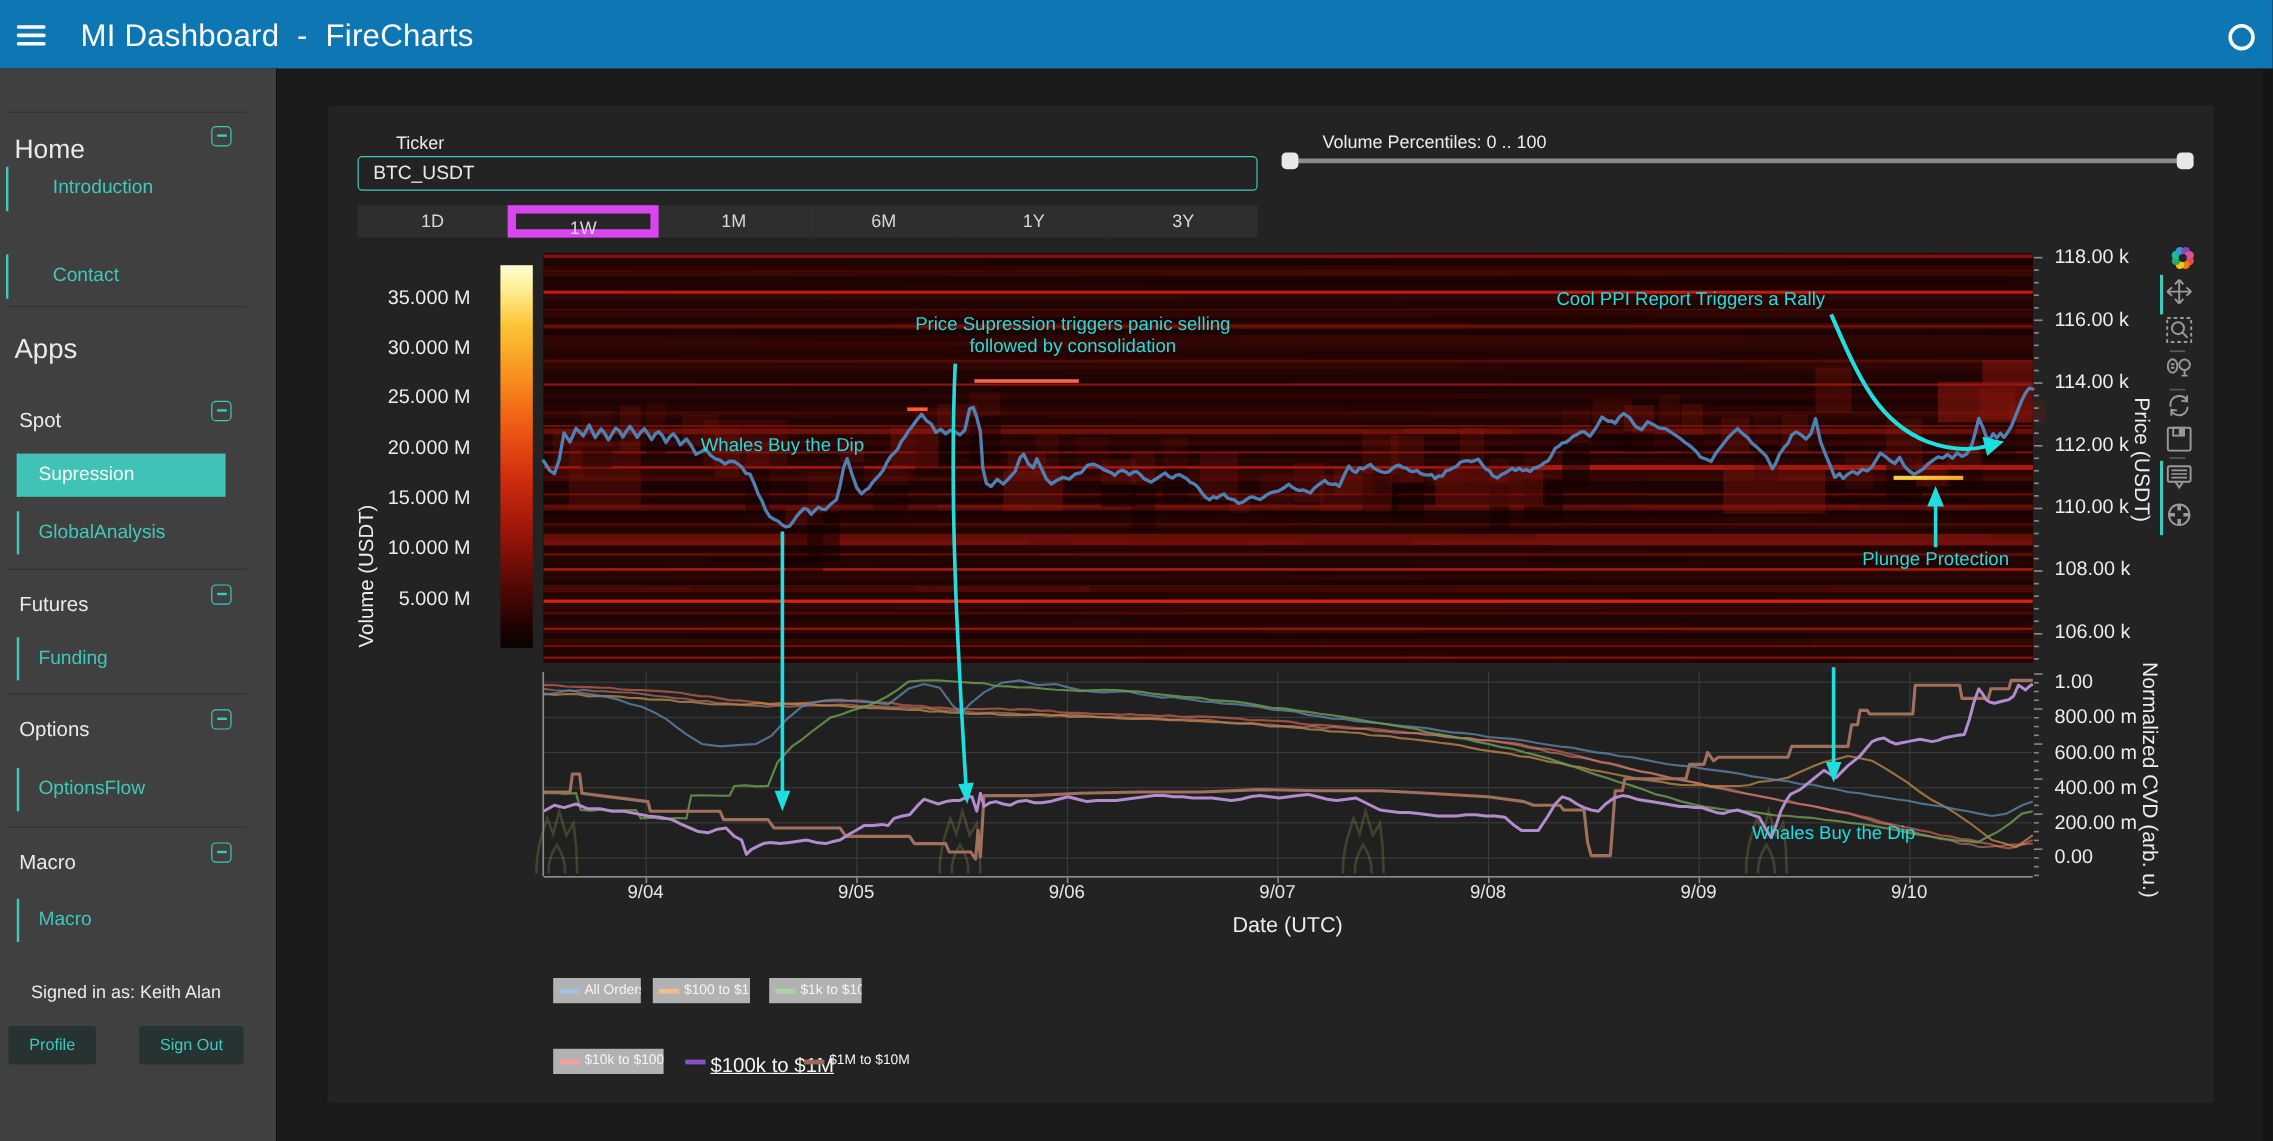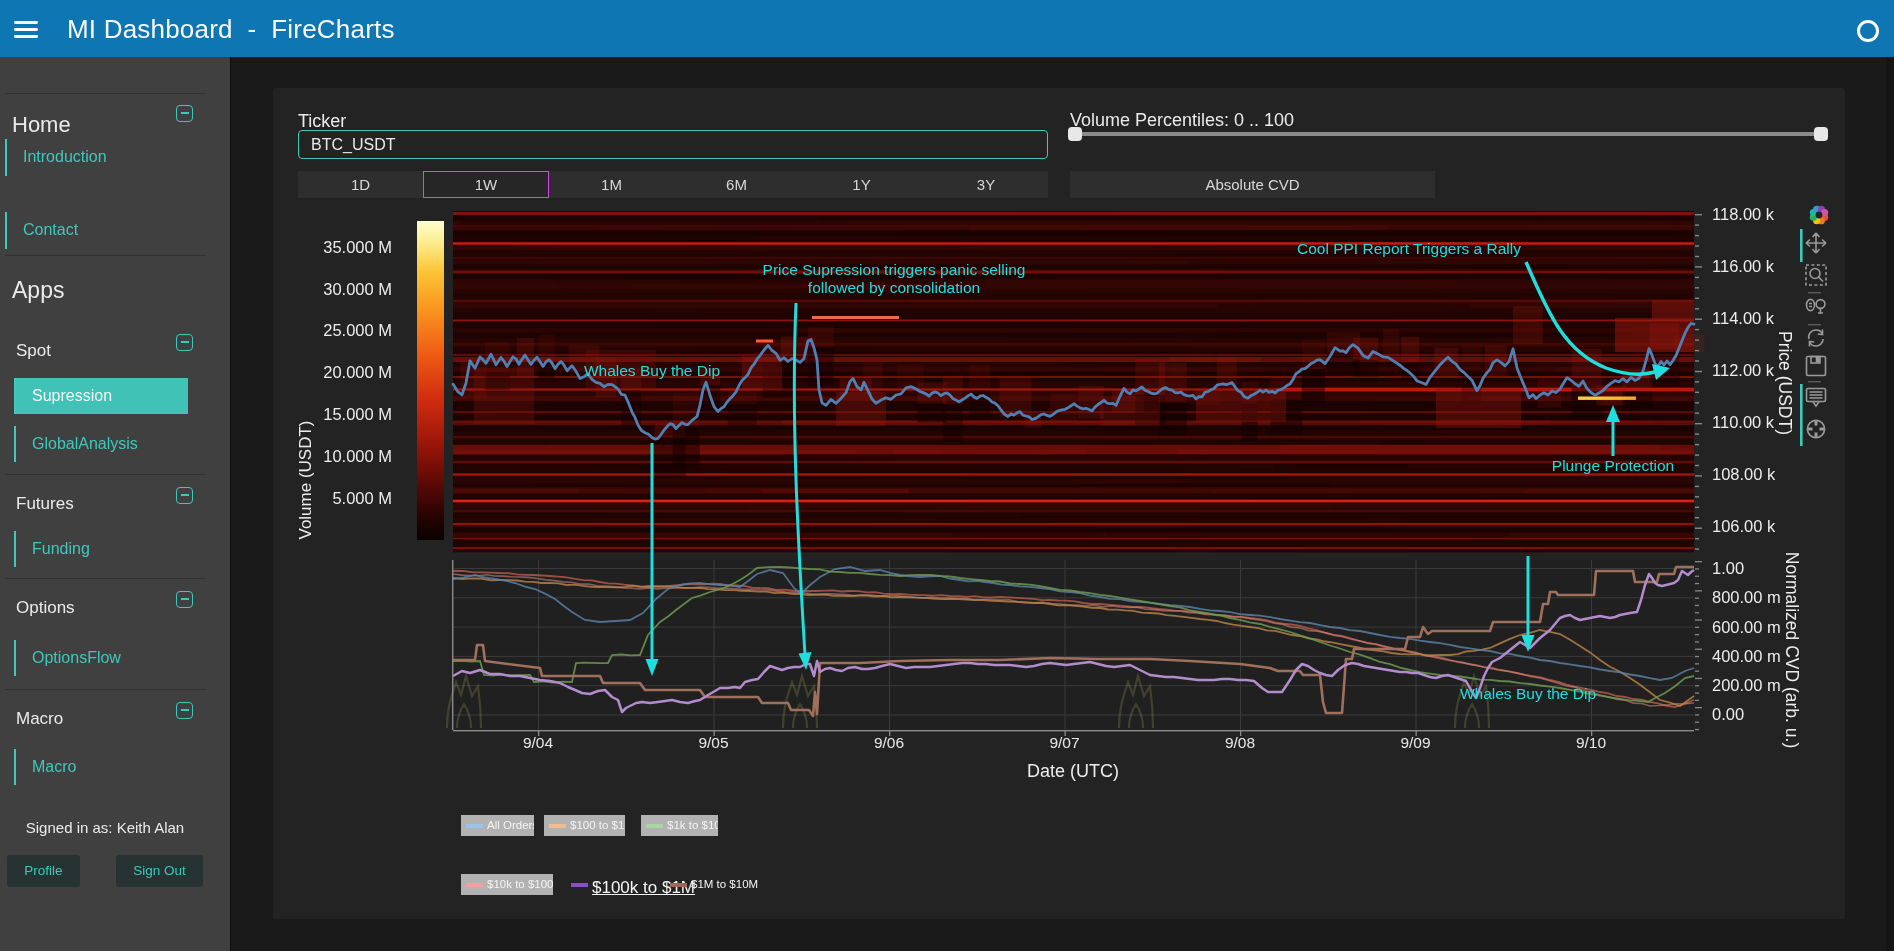--- a/index.html
+++ b/index.html
@@ -8,29 +8,29 @@
 .title { position:absolute; left:67px; top:14px; font-size:26px; color:#fafafa; letter-spacing:0.2px; }
 .hcirc { position:absolute; left:1857px; top:20px; width:22px; height:22px; border:3.5px solid #fff; border-radius:50%; }
 .sb { position:absolute; left:0; top:57px; width:231px; height:894px; background:#404040; border-right:1px solid #0c0c0c; }
 .sb hr { position:absolute; left:5px; width:201px; border:none; border-top:1px solid #333; }
 .sec-h { position:absolute; left:16px; font-size:17px; color:#eaeaea; }
 .big-h { position:absolute; left:12px; font-size:23px; color:#eaeaea; font-weight:500; }
 .coll { position:absolute; left:176px; width:17px; height:17px; border:1.5px solid #3fc8bc; border-radius:4px; }
 .coll span { display:block; margin:6.2px auto 0; width:8px; height:1.6px; background:#3fc8bc; }
 .navbar-off { position:absolute; left:14px; width:174px; height:36px; border-left:2.5px solid #3fc8bc; color:#3fc8bc; font-size:16px; line-height:36px; padding-left:16px; }
 .navbar-on { position:absolute; left:14px; width:174px; height:36px; border-left:2.5px solid #3fc8bc; background:#41c2b7; color:#f2f7f7; font-size:16px; line-height:36px; padding-left:16px; }
-.home-item { position:absolute; left:5px; width:200px; height:36.7px; border-left:2.5px solid #3fc8bc; color:#3fc8bc; font-size:16px; line-height:36.7px; padding-left:16px; }
+.home-item { position:absolute; left:5px; width:200px; height:36.7px; border-left:2.5px solid #3fc8bc; color:#3fc8bc; font-size:16px; line-height:36.7px; padding-left:37px; }
 .signed { position:absolute; left:0; width:210px; text-align:center; font-size:15px; color:#eaeaea; }
 .sbtn { position:absolute; height:32px; background:#273232; color:#3fc8bc; font-size:13.5px; text-align:center; line-height:32px; border-radius:3px; }
 .card { position:absolute; left:273px; top:88px; width:1572px; height:831px; background:#232323; border-radius:3px; }
-.lbl { position:absolute; font-size:18px; color:#eaeaea; }
+.lbl { position:absolute; font-size:15px; color:#eaeaea;margin-left:32px; }
 .tickbox { position:absolute; left:298px; top:130px; width:750px; height:29px; border:1px solid #3fc8bc; border-radius:4px; background:#232323; color:#eaeaea; font-size:16px; line-height:27px; padding-left:12px; }
 .btnrow { position:absolute; display:flex;align-items:center; }
 .tbtn { height:27px; background:#2e2e2e; color:#d8d8d8; font-size:15px; text-align:center; line-height:27px; }
-.tbtn.sel { background:#262626; border:1px solid #d946ef; line-height:25px; }
+.tbtn.sel { background:#262626; border:7px solid #d946ef; line-height:25px; }
 .slider-rail { position:absolute; left:1070px; top:132px; width:752px; height:4px; background:#8a8a8a; border-radius:2px; }
 .shandle { position:absolute; top:-5px; width:14px; height:14px; background:#e8e8e8; border-radius:4px; }
 </style></head>
 <body>
 <div style="position:absolute;right:0;top:57px;width:8px;height:894px;background:#151515"></div>
 <div class="hdr">
   <div class="burger">
       <div></div>
       <div></div>
       <div></div>
@@ -86,21 +86,20 @@
   <div class="tbtn" style="width:125px">6M</div>
   <div class="tbtn" style="width:125px">1Y</div>
   <div class="tbtn" style="width:124px">3Y</div>
 </div>
 <div class="lbl" style="left:1070px;top:110px">Volume Percentiles: 0 .. 100</div>
 <div class="slider-rail">
     <div class="shandle" style="left:-2px"></div>
     <div class="shandle" style="left:744px"></div>
   </div>
 <div class="btnrow" style="left:1070px;top:171px">
-  <div class="tbtn" style="width:365px">Absolute CVD</div>
 </div>
 <svg width="1572" height="600" viewBox="0 0 1572 600" style="position:absolute;left:273px;top:200px" font-family="Liberation Sans, sans-serif">
     <defs>
 <linearGradient id="fire" x1="0" y1="0" x2="0" y2="1">
 <stop offset="0" stop-color="#fefdd0"></stop>
 <stop offset="0.06" stop-color="#fdef96"></stop>
 <stop offset="0.16" stop-color="#fcc434"></stop>
 <stop offset="0.28" stop-color="#f9941f"></stop>
 <stop offset="0.42" stop-color="#ef5a14"></stop>
 <stop offset="0.56" stop-color="#d02c0e"></stop>

